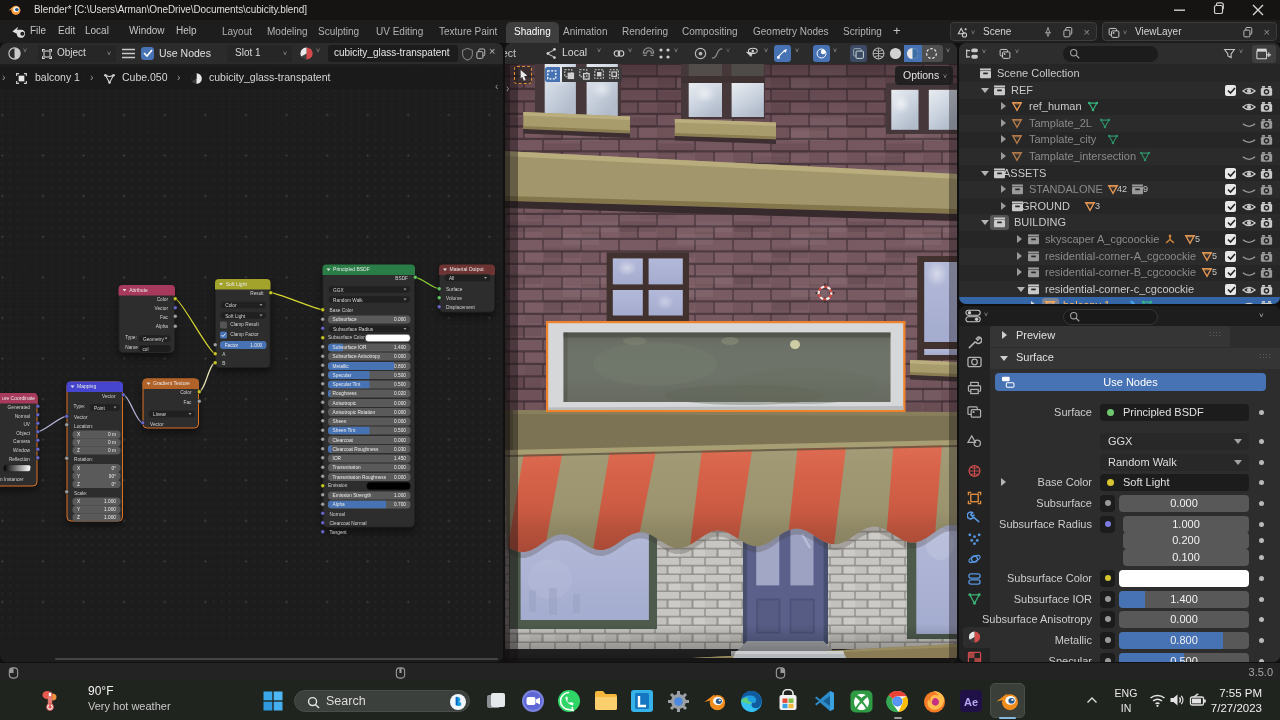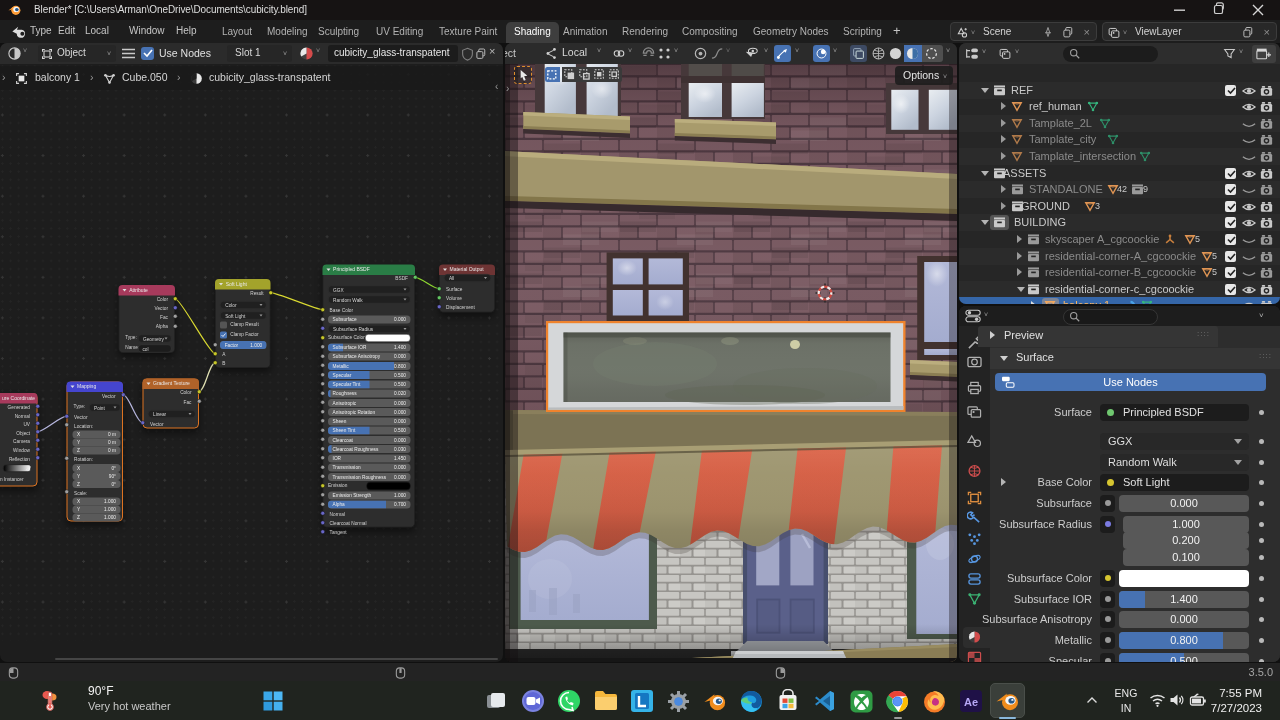--- a/index.html
+++ b/index.html
@@ -78,21 +78,21 @@
     </svg>
   <svg class="abs" style="right:7px;top:0" width="30" height="20">
       <path d="M10 5 L20 15 M20 5 L10 15" stroke="#d6d6d6" stroke-width="1.4"></path>
     </svg>
 </div>
 <div id="menubar" class="abs">
     <svg class="abs" style="left:12px;top:6px" width="16" height="12" viewBox="0 0 22 16">
  <path d="M0.5 7.3 L8.5 0.8 L6.8 5 L13.5 5 A5.6 5.6 0 1 1 6.6 10.4 Z" fill="#dcdcdc"></path>
  <circle cx="14.2" cy="10.4" r="2.7" fill="#1d1d1d"></circle>
     </svg>
-    <span class="menuitem" style="left:30px">Type</span>
+    <span class="menuitem" style="left:30px">File</span>
     <span class="menuitem" style="left:58px">Edit</span>
     <span class="menuitem" style="left:85px">Local</span>
     <span class="menuitem" style="left:129px">Window</span>
     <span class="menuitem" style="left:176px">Help</span>
     <span class="tab" style="left:214px">Layout</span>
     <span class="tab" style="left:259px">Modeling</span>
     <span class="tab" style="left:310px">Sculpting</span>
     <span class="tab" style="left:368px">UV Editing</span>
     <span class="tab" style="left:431px">Texture Paint</span>
     <span class="tab active" style="left:506px">Shading</span>
@@ -719,20 +719,28 @@
         <path d="M2 3 H14 L10 8.5 V13 L6 11 V8.5 Z" fill="none" stroke="#c9c9c9" stroke-width="1.3"></path>
       </svg>
  <span class="abs" style="left:280px;top:5px;color:#9a9a9a;font-size:7px">˅</span>
  <div class="abs" style="left:293px;top:1.5px;width:24px;height:18px;background:#3f3f3f;border-radius:3px"></div>
  <svg class="abs" style="left:297px;top:4px" width="15" height="13" viewBox="0 0 17 14">
         <rect x="1" y="4" width="11" height="9" rx="1" fill="none" stroke="#d5d5d5" stroke-width="1.2"></rect>
         <rect x="1" y="1.5" width="11" height="3" fill="#d5d5d5"></rect>
         <path d="M14.5 6 V11 M12 8.5 H17" stroke="#d5d5d5" stroke-width="1.3"></path>
       </svg>
 </div>
+    <div class="olrow" style="top:22.0px;">
+      <svg class="abs" style="left:20px;top:3px" width="13" height="11" viewBox="0 0 14 12">
+        <rect x="1" y="3.2" width="12" height="8" rx="1" fill="#c9c9c9"></rect>
+        <rect x="1" y="0.5" width="12" height="2.2" fill="#c9c9c9"></rect>
+        <rect x="4.5" y="5" width="5" height="1.8" fill="#262626"></rect>
+      </svg>
+      <span class="abs" style="left:38px">Scene Collection</span>
+    </div>
     <div class="olrow" style="top:55.2px;">
       <div class="tri closed" style="left:42px"></div>
       <svg class="abs" style="left:52px;top:3px" width="12" height="11" viewBox="0 0 14 12">
         <path d="M2 1.5 H12 L7 10.5 Z" fill="none" stroke="#e09553" stroke-width="1.6"></path>
         <path d="M2 1.5 Q7 4.5 12 1.5" fill="none" stroke="#e09553" stroke-width="1.2"></path>
       </svg>
       <span class="abs" style="left:70px">ref_human</span>
       <svg class="abs" style="left:128px;top:3px" width="12" height="11" viewBox="0 0 14 12">
         <path d="M2.5 2 H11.5 L7 10 Z" fill="none" stroke="#35b57e" stroke-width="1.3"></path>
         <circle cx="2.5" cy="2" r="1.5" fill="#35b57e"></circle>
@@ -1177,21 +1185,21 @@
         <circle cx="8" cy="7.5" r="6" fill="#3d3d3d"></circle>
         <path d="M8 1.5 a6 6 0 0 1 0 12 Z" fill="#d14b4b"></path>
         <path d="M8 1.5 a6 6 0 0 0 -5.2 9 L8 7.5 Z" fill="#e6e6e6"></path>
       </svg></div>
     <div class="abs" style="left:8px;top:345px"><svg width="15" height="14" viewBox="0 0 16 15">
         <rect x="1.5" y="1.5" width="13" height="12" rx="1" fill="none" stroke="#cc4d4d" stroke-width="1.3"></rect>
         <rect x="1.5" y="1.5" width="6.5" height="6" fill="#cc4d4d" opacity="0.8"></rect>
         <rect x="8" y="7.5" width="6.5" height="6" fill="#cc4d4d" opacity="0.8"></rect>
       </svg></div>
     <div class="abs" style="left:31px;top:20px;width:290px;height:336px;background:#2d2d2d"></div>
-    <div class="abs" style="left:19px;top:20px;width:240px;height:21px;background:#353535;border-radius:3px 3px 0 0">
+    <div class="abs" style="left:31px;top:20px;width:240px;height:21px;background:#353535;border-radius:3px 3px 0 0">
       <div class="tri closed" style="left:12px;top:5px;border-left-color:#cfcfcf"></div>
       <span class="abs" style="left:26px;top:3px;font-size:11px;color:#e0e0e0">Preview</span>
       <span class="abs" style="right:8px;top:3px;color:#7a7a7a;font-size:8px;letter-spacing:1px">::::</span>
     </div>
     <div class="abs" style="left:31px;top:42px;width:290px;height:21px;background:#353535">
       <div class="tri open" style="left:10px;top:8px;border-top-color:#cfcfcf"></div>
       <span class="abs" style="left:26px;top:3px;font-size:11px;color:#e0e0e0">Surface</span>
       <span class="abs" style="right:8px;top:3px;color:#7a7a7a;font-size:8px;letter-spacing:1px">::::</span>
     </div>
     <div class="abs" style="left:36px;top:67px;width:271px;height:18px;background:#4772b3;border-radius:4px;color:#fff;font-size:11px;text-align:center;line-height:18px">Use Nodes</div>
@@ -1282,20 +1290,32 @@
       <circle cx="10" cy="19" r="1.8" fill="#e8584f"></circle>
 </svg>
     <span class="abs" style="left:88px;top:3px;font-size:12px;color:#f2f2f2">90°F</span>
     <span class="abs" style="left:88px;top:19px;font-size:11px;color:#c9c9c9">Very hot weather</span>
     <div class="abs" style="left:261.0px;top:8.0px;width:24px;height:24px"><svg width="24" height="24" viewBox="0 0 24 24">
         <rect x="2.5" y="2.5" width="8.8" height="8.8" fill="#3aa7e8"></rect>
         <rect x="12.7" y="2.5" width="8.8" height="8.8" fill="#4db8f5"></rect>
         <rect x="2.5" y="12.7" width="8.8" height="8.8" fill="#2f9ade"></rect>
         <rect x="12.7" y="12.7" width="8.8" height="8.8" fill="#45b0ef"></rect>
       </svg></div>
+    <div class="abs" style="left:294px;top:9px;width:176px;height:22px;background:#3c403c;border:1px solid #4a4e4a;border-radius:11px">
+<svg class="abs" style="left:12px;top:4.5px" width="13" height="13" viewBox="0 0 14 14">
+        <circle cx="6" cy="6" r="4.3" fill="none" stroke="#e4e4e4" stroke-width="1.5"></circle>
+        <path d="M9.3 9.3 L13 13" stroke="#e4e4e4" stroke-width="1.5"></path>
+      </svg>
+<span class="abs" style="left:31px;top:3px;font-size:12.5px;color:#dcdcdc">Search</span>
+<div class="abs" style="right:3px;top:2.5px;width:16px;height:16px;border-radius:50%;background:#f2f6fa"></div>
+<svg class="abs" style="right:5.5px;top:5px" width="11" height="11" viewBox="0 0 12 12">
+        <path d="M3 1 C6 0.5 8 2 8 4 C8 5 7.4 5.8 6.5 6.3 C8.5 6.8 9.5 8 9 9.5 C8.4 11 6 11.5 4 10.5 L3 9.8 Z" fill="#1d9fe0"></path>
+        <path d="M3 1 L5 2 L5 10 L3 9.8 Z" fill="#0b66c3"></path>
+      </svg>
+</div>
     <div class="abs" style="left:484.0px;top:8.0px;width:24px;height:24px"><svg width="24" height="24" viewBox="0 0 24 24">
         <rect x="3" y="6" width="13" height="13" rx="2" fill="#8a8f94"></rect>
         <rect x="7" y="4" width="14" height="14" rx="2" fill="#e6e9ec"></rect>
       </svg></div>
     <div class="abs" style="left:519.5px;top:7.0px;width:26px;height:26px"><svg width="26" height="26" viewBox="0 0 26 26">
         <circle cx="13" cy="13" r="11" fill="#7b83e0"></circle>
         <circle cx="13" cy="13" r="9" fill="#5f67d6"></circle>
         <rect x="6.5" y="9" width="9" height="8" rx="2" fill="#fff"></rect>
         <path d="M16 11.5 L20 9.5 V16.5 L16 14.5 Z" fill="#fff"></path>
       </svg></div>

